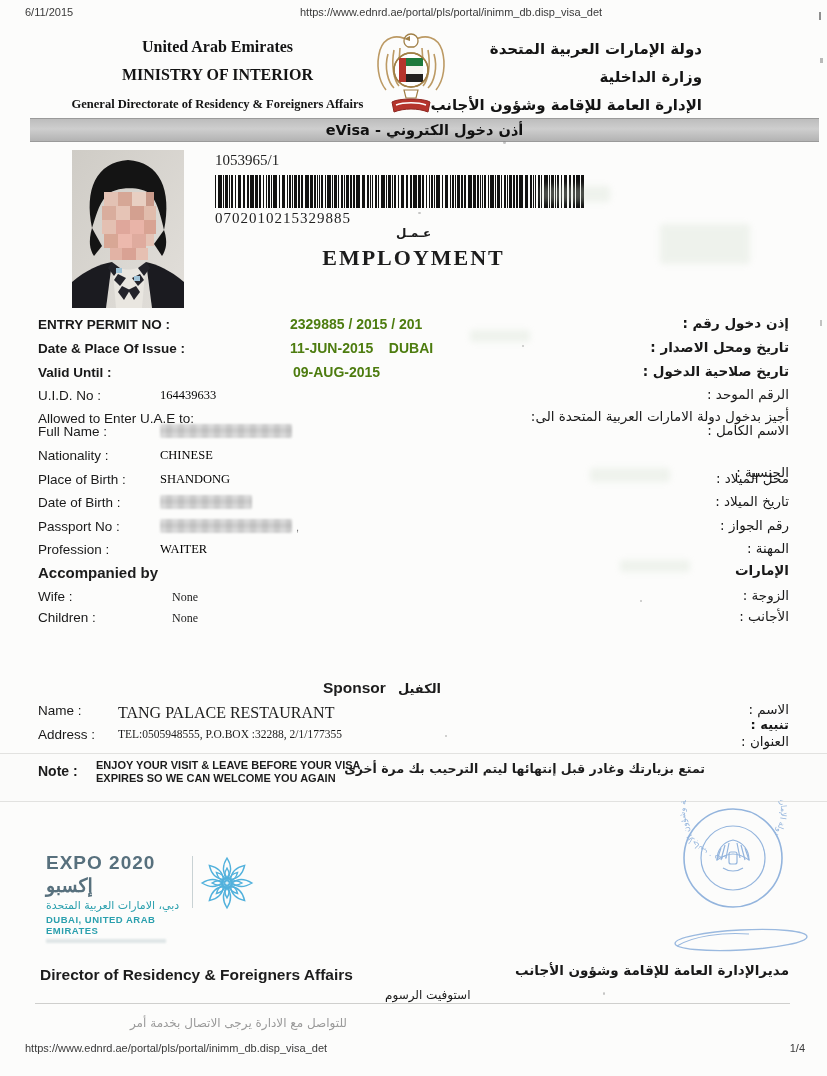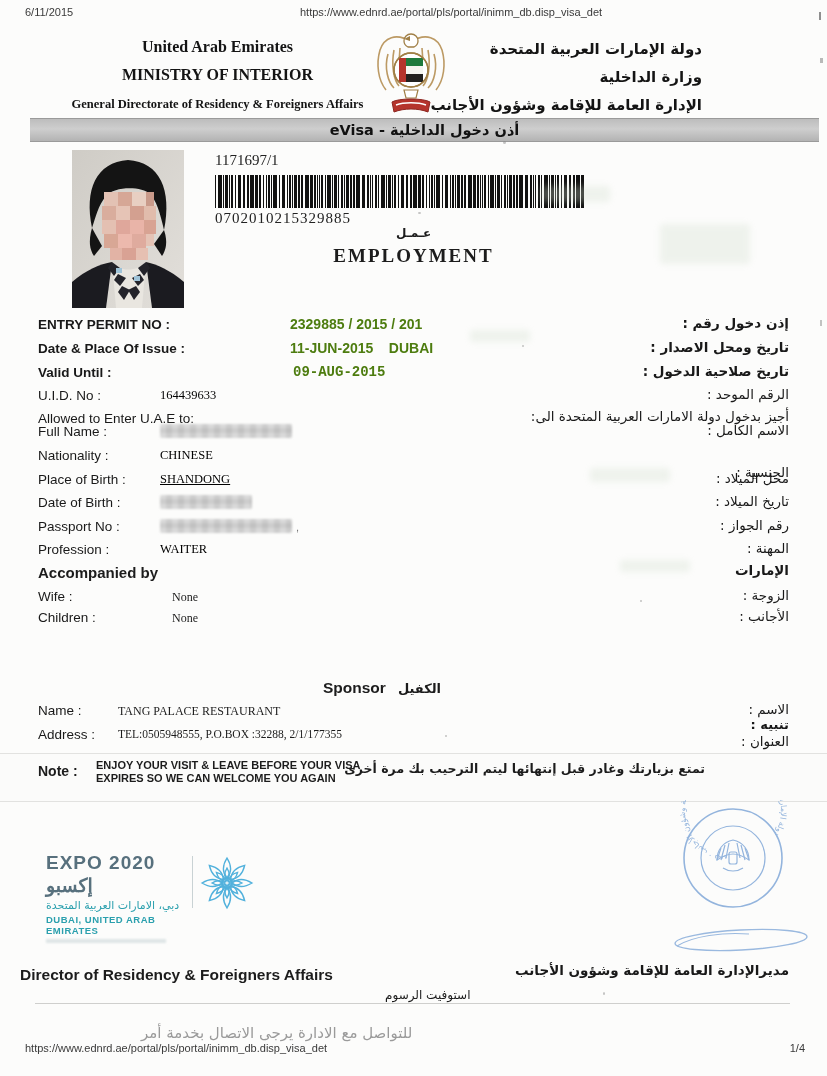--- a/index.html
+++ b/index.html
@@ -84,21 +84,21 @@
   <path d="M38 62 L52 62 L50 70 L40 70 Z" fill="#fff" stroke="#a07f46" stroke-width="1.2"></path>
   <path d="M26 74 C32 70 58 70 64 74 L62 84 C52 80 38 80 28 84 Z" fill="#b5342c" stroke="#8e2822" stroke-width="1"></path>
   <path d="M30 77 C38 74 52 74 60 77" stroke="#fff" stroke-width="1.4" fill="none"></path>
 </svg>
 </div>
 
 <div class="abs hdr-ar ar" style="top:40px;">دولة الإمارات العربية المتحدة</div>
 <div class="abs hdr-ar ar" style="top:68px;">وزارة الداخلية</div>
 <div class="abs hdr-ar ar" style="top:96px;">الإدارة العامة للإقامة وشؤون الأجانب</div>
 
-<div class="abs banner ar">أذن دخول الداخلية - eVisa</div>
+<div class="abs banner ar">أذن دخول الكتروني - eVisa</div>
 
 <div class="abs" style="left:72px;top:150px;width:112px;height:158px;">
 <svg width="112" height="158" viewBox="0 0 112 158">
   <rect width="112" height="158" fill="#d8d5d0"></rect>
   <rect width="112" height="158" fill="url(#pg)"></rect>
   <defs>
         <linearGradient id="pg" x1="0" y1="0" x2="1" y2="1">
     <stop offset="0" stop-color="#cfccc6"></stop>
           <stop offset="1" stop-color="#e2dfda"></stop>
   </linearGradient>
@@ -136,21 +136,21 @@
     <path d="M46 124 L54 128 L48 136 L42 130 Z"></path>
         <path d="M68 124 L60 128 L66 136 L72 130 Z"></path>
     <path d="M50 136 L58 140 L52 150 L46 142 Z"></path>
         <path d="M64 136 L56 140 L62 150 L68 142 Z"></path>
   </g>
   <rect x="44" y="118" width="6" height="5" fill="#9fc3d8"></rect>
       <rect x="62" y="126" width="6" height="5" fill="#9fc3d8"></rect>
 </svg>
 </div>
 
-<div class="abs serif" style="left:215px;top:152px;font-size:15px;color:#222;">1171697/1</div>
+<div class="abs serif" style="left:215px;top:152px;font-size:15px;color:#222;">1053965/1</div>
 <div class="abs" id="barcode" style="left:215px;top:175px;width:374px;height:33px;display:flex;align-items:stretch;">
     <span style="display: inline-block; background: rgb(17, 17, 17); width: 1px; margin-right: 2px;"></span>
     <span style="display: inline-block; background: rgb(17, 17, 17); width: 4px; margin-right: 1px;"></span>
     <span style="display: inline-block; background: rgb(17, 17, 17); width: 1px; margin-right: 1px;"></span>
     <span style="display: inline-block; background: rgb(17, 17, 17); width: 3px; margin-right: 1px;"></span>
     <span style="display: inline-block; background: rgb(17, 17, 17); width: 1px; margin-right: 1px;"></span>
     <span style="display: inline-block; background: rgb(17, 17, 17); width: 2px; margin-right: 2px;"></span>
     <span style="display: inline-block; background: rgb(17, 17, 17); width: 1px; margin-right: 2px;"></span>
     <span style="display: inline-block; background: rgb(17, 17, 17); width: 3px; margin-right: 2px;"></span>
     <span style="display: inline-block; background: rgb(17, 17, 17); width: 2px; margin-right: 2px;"></span>
@@ -250,51 +250,51 @@
     <span style="display: inline-block; background: rgb(17, 17, 17); width: 1px; margin-right: 2px;"></span>
     <span style="display: inline-block; background: rgb(17, 17, 17); width: 3px; margin-right: 2px;"></span>
     <span style="display: inline-block; background: rgb(17, 17, 17); width: 2px; margin-right: 2px;"></span>
     <span style="display: inline-block; background: rgb(17, 17, 17); width: 2px; margin-right: 1px;"></span>
     <span style="display: inline-block; background: rgb(17, 17, 17); width: 4px; margin-right: 1px;"></span>
     <span style="display: inline-block; background: rgb(17, 17, 17); width: 3px; margin-right: 1px;"></span>
   </div>
 <div class="abs serif" style="left:215px;top:210px;font-size:15px;letter-spacing:1px;color:#222;">0702010215329885</div>
 
 <div class="abs center ar b" style="top:226px;font-size:12px;">عـمـل</div>
-<div class="abs center b serif" style="top:245px;font-size:19px;letter-spacing:2px;">EMPLOYMENT</div>
+<div class="abs center b serif" style="top:245px;font-size:22px;letter-spacing:2px;">EMPLOYMENT</div>
 
 <div class="abs lbl b" style="top:317px;">ENTRY PERMIT NO :</div>
 <div class="abs val-c" style="top:316px;">2329885 / 2015 / 201</div>
 <div class="abs arlbl ar b" style="top:315px;">إذن دخول رقم :</div>
 
 <div class="abs lbl b" style="top:341px;">Date &amp; Place Of Issue :</div>
 <div class="abs val-c" style="top:340px;"><span>11-JUN-2015</span>&nbsp;&nbsp;&nbsp;&nbsp;<span>DUBAI</span></div>
 <div class="abs arlbl ar b" style="top:339px;">تاريخ ومحل الاصدار :</div>
 
 <div class="abs lbl b" style="top:365px;">Valid Until :</div>
-<div class="abs val-c" style="left:293px;top:364px;font-family:Liberation Mono, monospace;">09-AUG-2015</div>
+<div class="abs val-c" style="left:293px;top:364px;">09-AUG-2015</div>
 <div class="abs arlbl ar b" style="top:363px;">تاريخ صلاحية الدخول :</div>
 
 <div class="abs lbl" style="top:388px;">U.I.D. No :</div>
 <div class="abs val-l" style="top:388px;">164439633</div>
 <div class="abs arlbl ar" style="top:386px;">الرقم الموحد :</div>
 
 <div class="abs lbl" style="top:411px;">Allowed to Enter U.A.E to:</div>
 <div class="abs arlbl ar" style="top:408px;">أجيز بدخول دولة الامارات العربية المتحدة الى:</div>
 
 <div class="abs lbl" style="top:424px;">Full Name :</div>
 <div class="abs redact" style="left:160px;top:424px;width:132px;"></div>
 <div class="abs arlbl ar" style="top:422px;">الاسم الكامل :</div>
 
 <div class="abs lbl" style="top:448px;">Nationality :</div>
 <div class="abs val-l" style="top:448px;">CHINESE</div>
 <div class="abs arlbl ar" style="top:446px;margin-top:18px;">الجنسية :</div>
 
 <div class="abs lbl" style="top:472px;">Place of Birth :</div>
-<div class="abs val-l" style="top:472px;text-decoration:underline;">SHANDONG</div>
+<div class="abs val-l" style="top:472px;">SHANDONG</div>
 <div class="abs arlbl ar" style="top:470px;">محل الميلاد :</div>
 
 <div class="abs lbl" style="top:495px;">Date of Birth :</div>
 <div class="abs redact" style="left:160px;top:495px;width:92px;"></div>
 <div class="abs arlbl ar" style="top:493px;">تاريخ الميلاد :</div>
 
 <div class="abs lbl" style="top:519px;">Passport No :</div>
 <div class="abs redact" style="left:160px;top:519px;width:132px;"></div>
 <div class="abs" style="left:296px;top:521px;font-size:11px;color:#777;">,</div>
 <div class="abs arlbl ar" style="top:517px;">رقم الجواز :</div>
@@ -313,21 +313,21 @@
 <div class="abs lbl" style="top:610px;">Children :</div>
 <div class="abs serif" style="left:172px;top:611px;font-size:12px;">None</div>
 <div class="abs arlbl ar" style="top:608px;">الأجانب :</div>
 
 <div class="abs" style="left:323px;top:679px;display:flex;gap:12px;align-items:baseline;">
   <span class="b" style="font-size:15.5px;">Sponsor</span>
   <span class="ar b" style="font-size:13px;">الكفيل</span>
 </div>
 
 <div class="abs lbl" style="top:703px;">Name :</div>
-<div class="abs serif" style="left:118px;top:704px;font-size:12px;text-align:center;">TANG PALACE RESTAURANT</div>
+<div class="abs serif" style="left:118px;top:704px;font-size:16px;text-align:center;">TANG PALACE RESTAURANT</div>
 <div class="abs arlbl ar" style="top:701px;">الاسم :</div>
 
 <div class="abs lbl" style="top:727px;">Address :</div>
 <div class="abs serif" style="left:118px;top:728px;font-size:11.5px;">TEL:0505948555, P.O.BOX :32288, 2/1/177355</div>
 <div class="abs arlbl ar" style="top:733px;">العنوان :</div>
 
 <div class="abs noteband"></div>
 <div class="abs b" style="left:38px;top:763px;font-size:14px;">Note :</div>
 <div class="abs b" style="left:96px;top:759px;font-size:11px;line-height:13px;">
   <div>ENJOY YOUR VISIT &amp; LEAVE BEFORE YOUR VISA</div>
@@ -389,25 +389,25 @@
       <path d="M60 68 C66 72 74 72 80 68"></path>
     </g>
   </g>
   <g opacity=".75" stroke="#7aa3d6" fill="none">
     <ellipse cx="78" cy="140" rx="66" ry="10" stroke-width="1.4" transform="rotate(-3 78 140)"></ellipse>
     <path d="M14 146 C30 136 60 132 86 134" stroke-width="1.1"></path>
   </g>
 </svg>
 </div>
 
-<div class="abs b" style="left:20px;top:966px;font-size:15.5px;">Director of Residency &amp; Foreigners Affairs</div>
+<div class="abs b" style="left:40px;top:966px;font-size:15.5px;">Director of Residency &amp; Foreigners Affairs</div>
 <div class="abs arlbl ar b" style="top:962px;font-size:13.5px;">مديرالإدارة العامة للإقامة وشؤون الأجانب</div>
 <div class="abs ar" style="left:385px;top:988px;font-size:12px;">استوفيت الرسوم</div>
 <div class="abs hr" style="left:35px;top:1003px;width:755px;"></div>
-<div class="abs ar" style="left:141px;top:1016px;font-size:15px;color:#9a9a9a;margin-top:8px;">للتواصل مع الادارة يرجى الاتصال بخدمة أمر</div>
+<div class="abs ar" style="left:130px;top:1016px;font-size:12px;color:#9a9a9a;">للتواصل مع الادارة يرجى الاتصال بخدمة أمر</div>
 <div class="abs meta" style="left:25px;top:1042px;">https://www.ednrd.ae/portal/pls/portal/inimm_db.disp_visa_det</div>
 <div class="abs meta" style="right:22px;top:1042px;">1/4</div>
 
 <div class="speck" style="left:503px;top:141px;width:3px;height:3px;"></div>
 <div class="speck" style="left:522px;top:345px;width:2px;height:2px;"></div>
 <div class="speck" style="left:418px;top:212px;width:3px;height:2px;"></div>
 <div class="speck" style="left:640px;top:600px;width:2px;height:2px;"></div>
 <div class="speck" style="left:445px;top:735px;width:2px;height:2px;"></div>
 <div class="speck" style="left:603px;top:992px;width:2px;height:3px;"></div>
 <div class="edge-tick" style="right:6px;top:12px;width:2px;height:8px;"></div>

